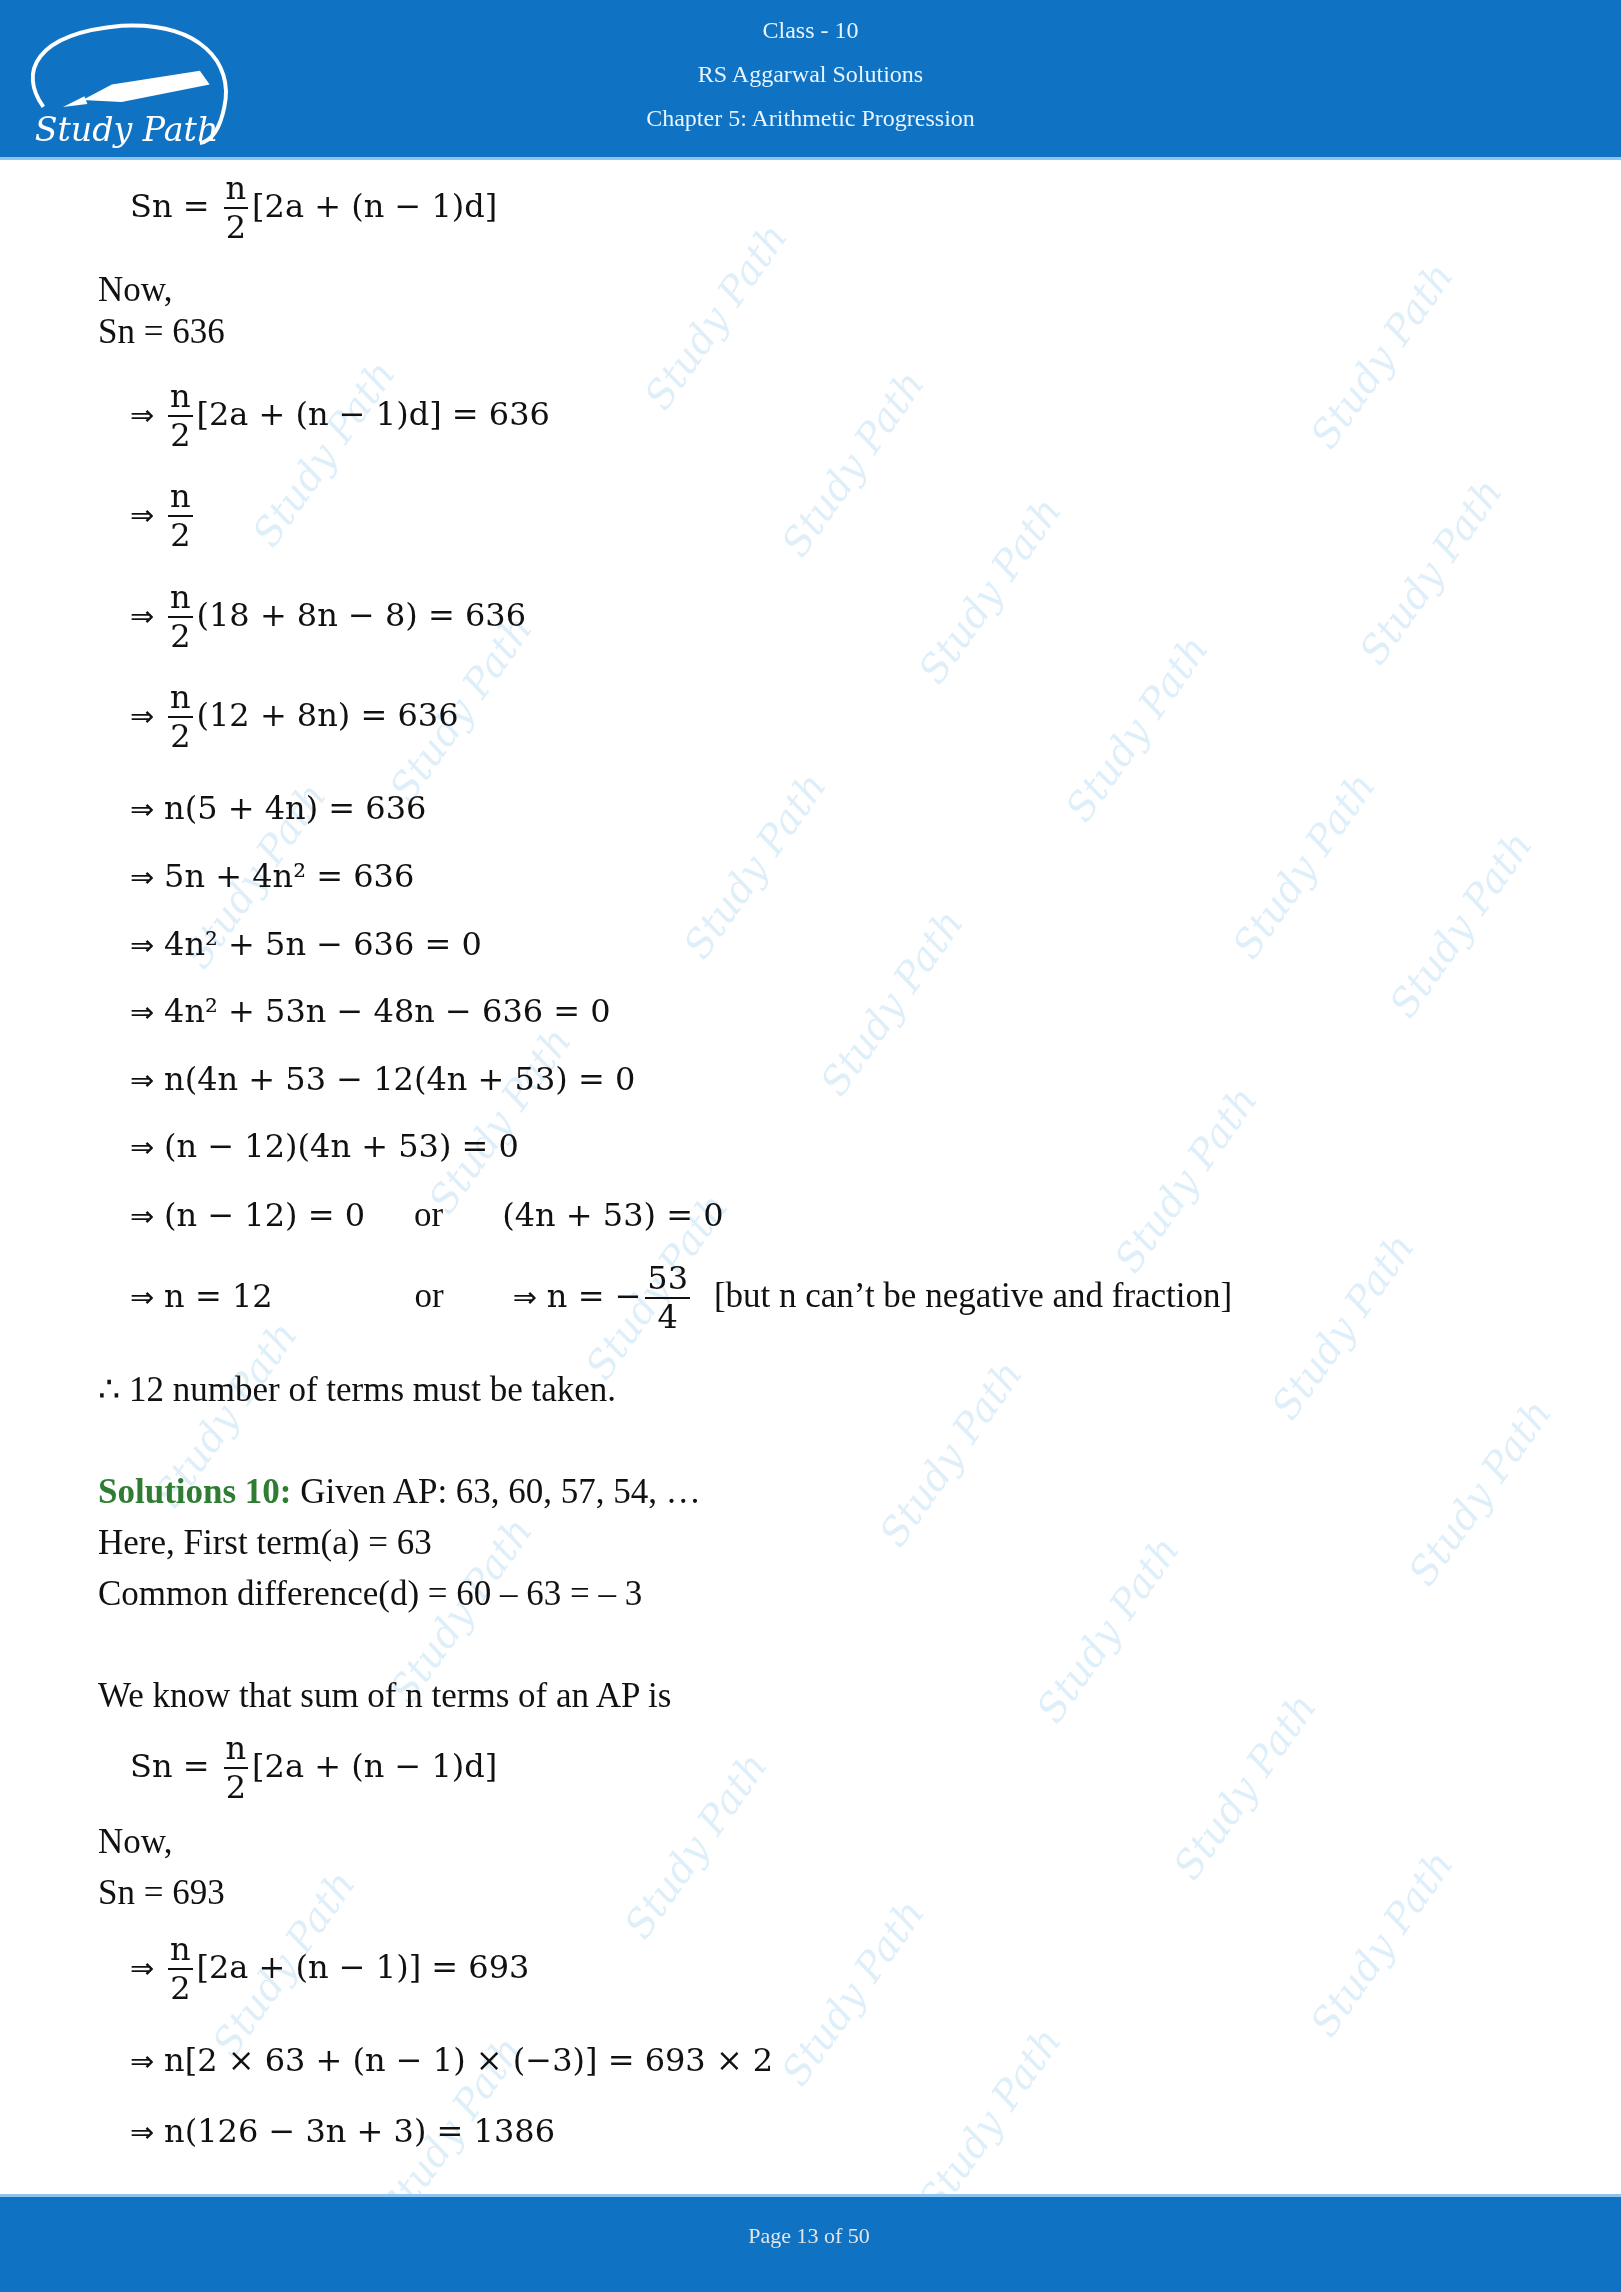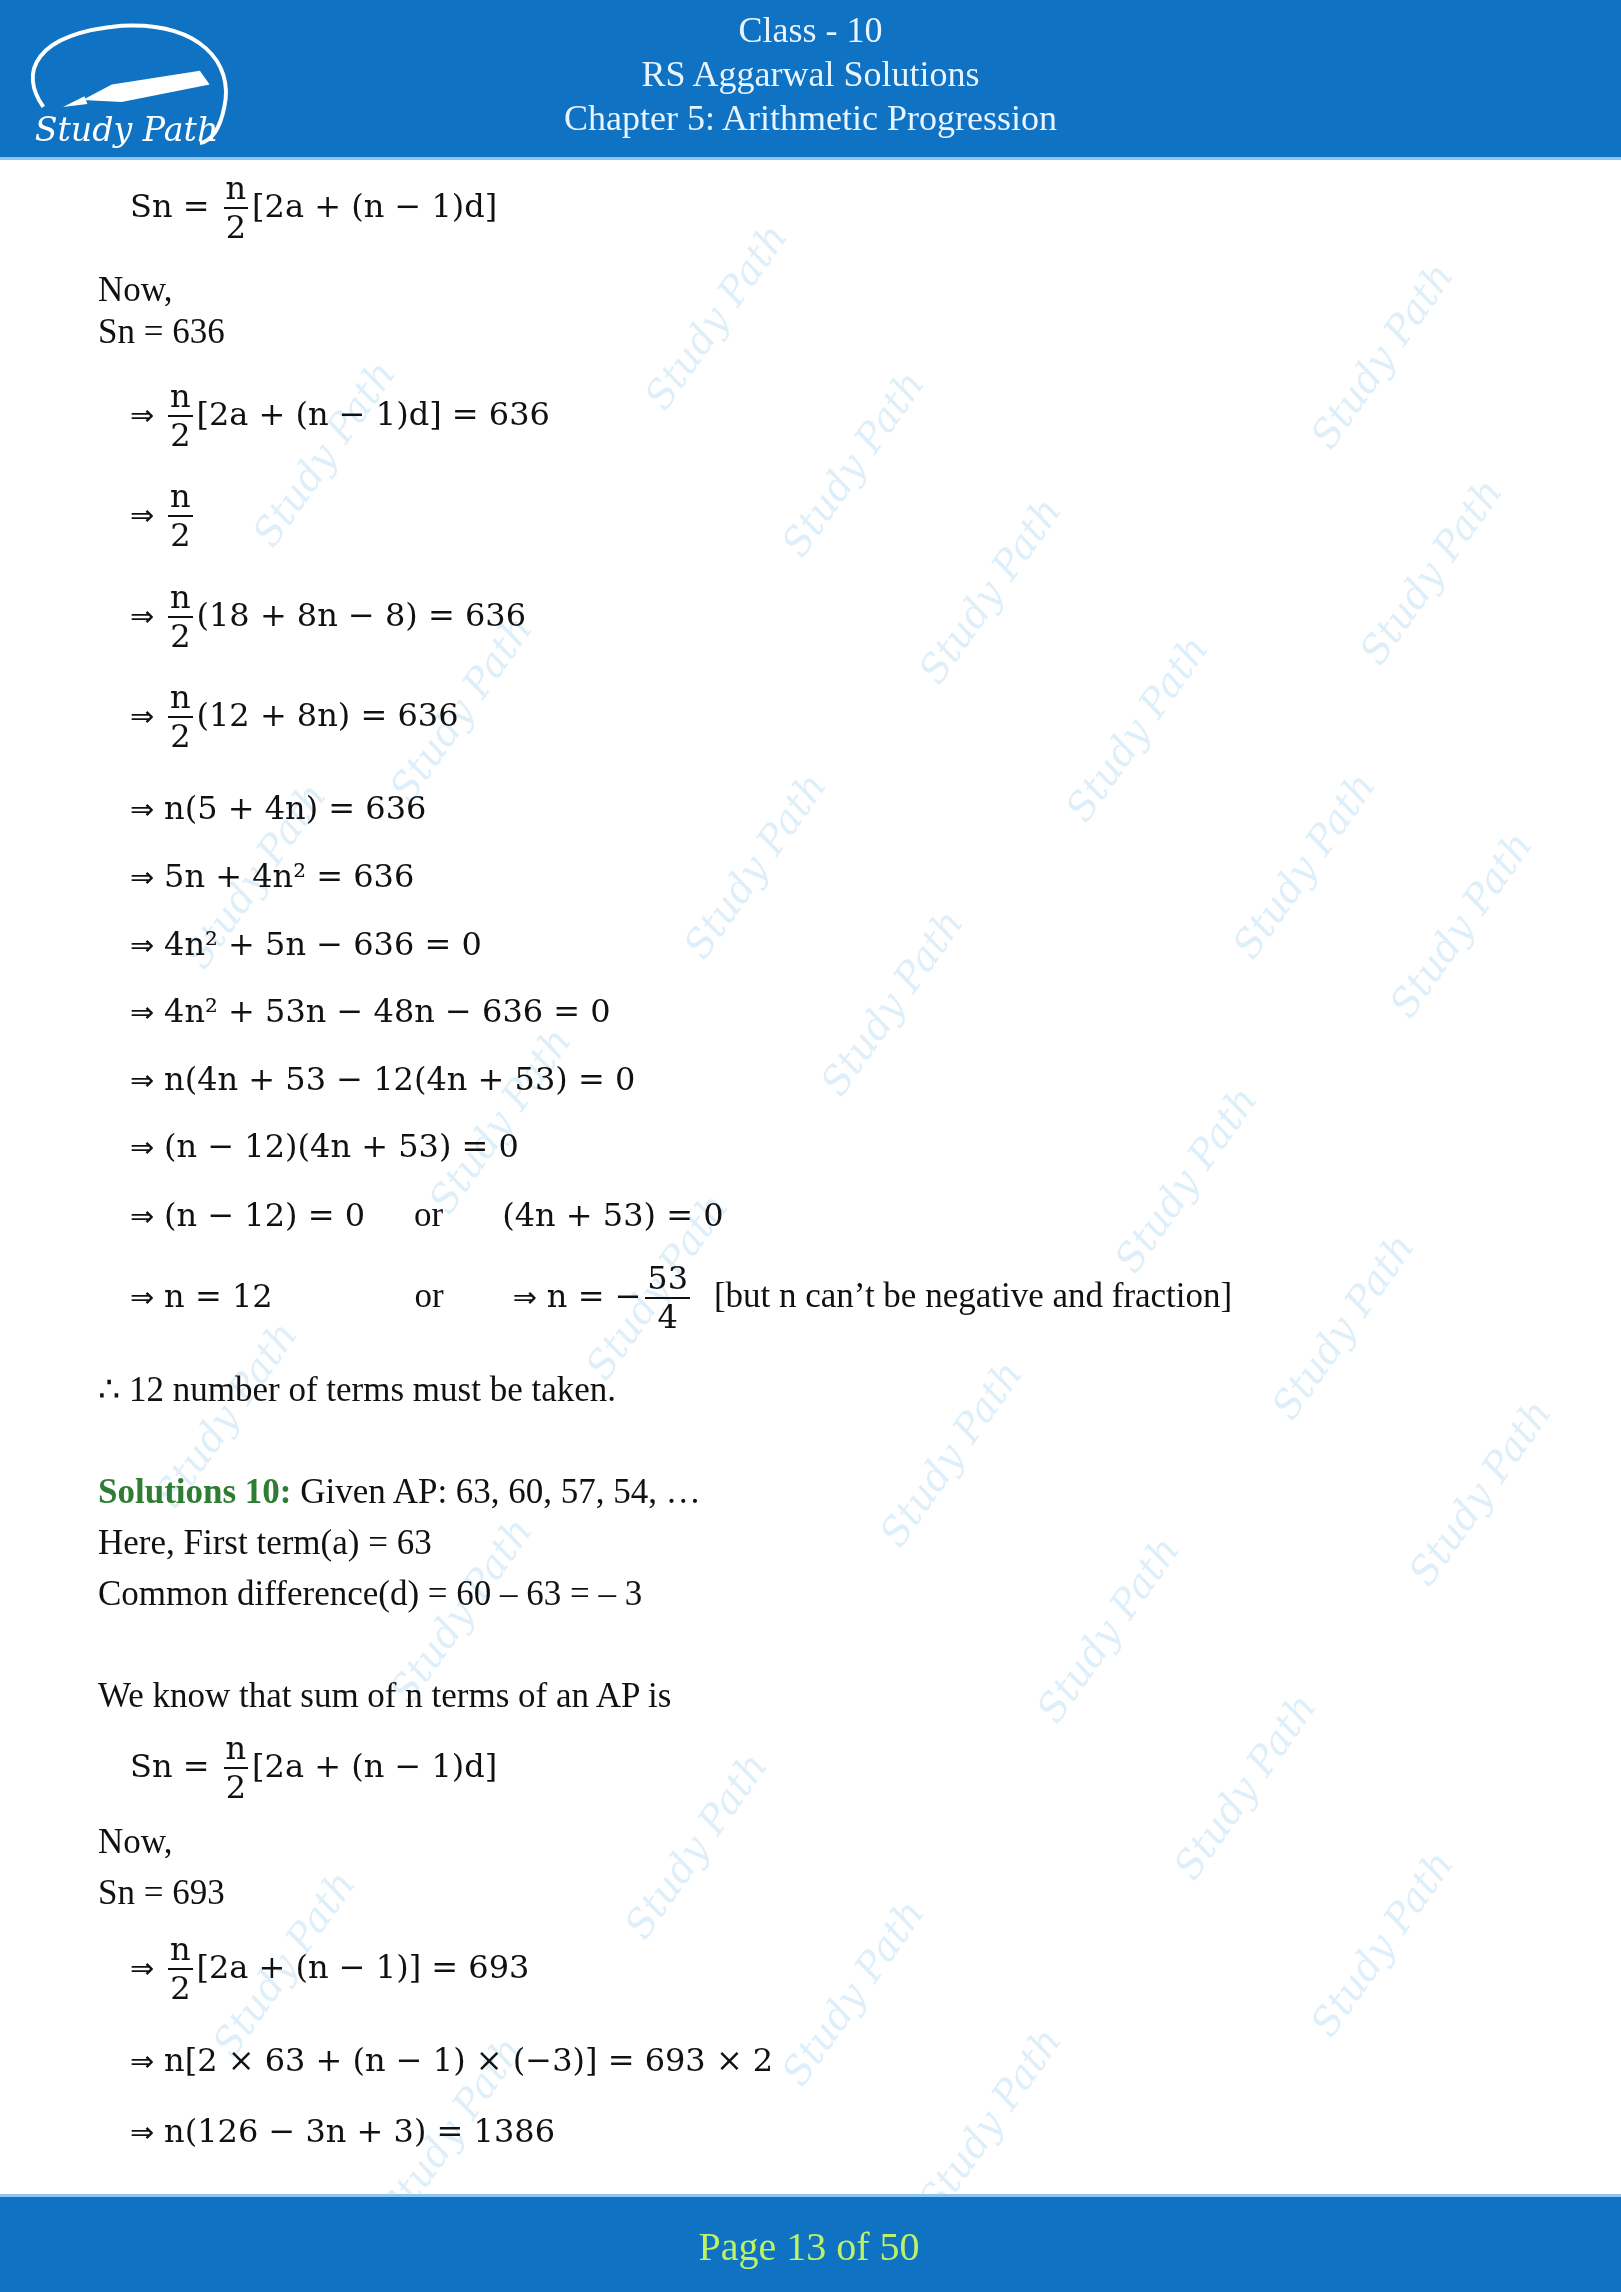--- a/index.html
+++ b/index.html
@@ -1,26 +1,26 @@
 <!DOCTYPE html>
 <html><head>
 <meta charset="utf-8">
 <style>
   html, body { margin:0; padding:0; }
   body { width:1621px; height:2293px; position:relative; background:#ffffff; overflow:hidden;
          font-family:"Liberation Serif", "DejaVu Serif", serif; color:#111; }
   .header { position:absolute; left:0; top:0; width:1621px; height:157px; background:#0f72c2;
             border-bottom:3.9px solid #8cc6ee; }
   .header .titles { position:absolute; left:0; right:0; top:7.8px; text-align:center; color:#e8f4ff;
-            font-family:"Liberation Serif", serif; font-size:36px; line-height:44px; }
+            font-family:"Liberation Serif", serif; font-size:24px; line-height:44px; }
   .logo { position:absolute; left:13.7px; top:13.7px; width:225px; height:137px; }
   .footer { position:absolute; left:0; top:2194px; width:1621px; height:99px; background:#0f72c2;
             border-top:3.9px solid #8cc6ee; }
-  .footer .pg { position:absolute; left:0; right:3px; top:25.5px; text-align:center; color:#bef264;
-            font-size:40px; }
+  .footer .pg { position:absolute; left:0; right:3px; top:25.5px; text-align:center; color:#e5e5e5;
+            font-size:22px; }
   .content { position:absolute; left:98px; top:162px; width:1431px; }
   .line { position:absolute; left:0; font-size:35px; white-space:nowrap; line-height:43px; }
   .math { font-family:"DejaVu Serif", serif; font-size:32px;margin-left:32px; }
   .frac { display:inline-block; vertical-align:middle; text-align:center; margin:0 3.9px; }
   .frac .num, .frac .den { display:block; line-height:37px; font-size:32px; }
   .frac .num { border-bottom:2px solid #111; padding:0 2px; }
   .arrow { font-family:"DejaVu Sans", sans-serif; font-size:29px; margin-right:9.8px; }
   .green { color:#2e7d32; font-weight:bold; }
   .wm { position:absolute; color:#d8ecfa; font-family:"DejaVu Serif", serif; font-style:italic;
         font-size:39px; transform:rotate(-55deg); pointer-events:none; opacity:0.8; }

